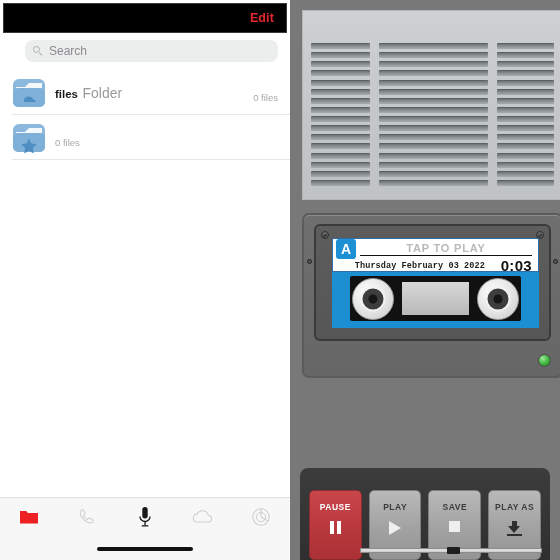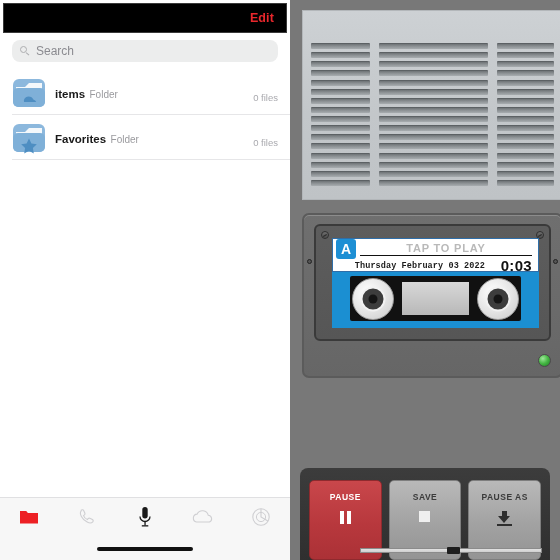--- a/index.html
+++ b/index.html
@@ -9,39 +9,39 @@
 
   
   .left{position:relative;width:306px;height:560px;background:#fff;overflow:hidden;}
 
   .navbar{position:relative;height:30px;background:#000;margin:3px 3px 0 3px;
           border:1px solid #3a3a3a;box-sizing:border-box;display:flex;align-items:center;
           justify-content:flex-end;}
   .edit-btn{color:#e8272c;font-size:12.5px;font-weight:600;padding-right:12px;letter-spacing:.1px;
             cursor:pointer;}
 
-  .search-wrap{padding:7px 12px 4px 12px;background:#fff;}
+  .search-wrap{padding:7px 12px 4px 25px;background:#fff;}
   .search-field{height:22px;background:#eceded;border-radius:8px;display:flex;align-items:center;
                 padding:0 8px;cursor:text;}
   .search-ico{width:11px;height:11px;flex:0 0 auto;margin-right:5px;position:relative;opacity:.55;}
   .search-ico::before{content:"";position:absolute;left:0;top:0;width:7px;height:7px;
                       border:1.3px solid #7a7a7e;border-radius:50%;box-sizing:border-box;}
   .search-ico::after{content:"";position:absolute;left:6.4px;top:6.6px;width:4px;height:1.3px;
                      background:#7a7a7e;transform:rotate(42deg);transform-origin:left center;}
   .search-ph{font-size:12px;color:#8b8b90;}
 
   .rows{margin-top:4px;}
   .row{position:relative;height:45px;display:flex;align-items:center;padding:0 12px;
        box-sizing:border-box;cursor:pointer;}
   .row::after{content:"";position:absolute;left:12px;right:0;bottom:0;height:1px;background:#e6e6e8;}
   .folder-ico{width:34px;height:34px;flex:0 0 auto;margin-right:9px;position:relative;}
   .folder-ico svg{display:block;}
   .row-txt{flex:1 1 auto;min-width:0;}
   .row-title{font-size:11.5px;font-weight:700;color:#1a1a1a;line-height:13px;}
-  .row-sub{font-size:10px;color:#9a9a9e;line-height:13px;margin-top:1px;}
+  .row-sub{font-size:14px;color:#9a9a9e;line-height:13px;margin-top:1px;}
   .row-meta{font-size:9.5px;color:#a9a9ae;align-self:flex-end;padding-bottom:12px;}
 
   .list-footer{text-align:center;font-size:8px;color:#b2b2b6;padding:8px 0 0 0;}
   .list-footer-line{position:relative;}
   .list-footer-line::before{content:"";position:absolute;left:12px;right:0;top:-1px;height:1px;background:#e6e6e8;}
 
   .tabbar{position:absolute;left:0;right:0;bottom:0;height:62px;background:#f7f7f7;
           border-top:1px solid #e0e0e2;}
   .tabs{display:flex;height:42px;align-items:center;}
   .tab{flex:1 1 0;display:flex;align-items:center;justify-content:center;cursor:pointer;height:42px;}
@@ -104,21 +104,21 @@
         border:1px solid #9a9a9a;box-sizing:border-box;}
   .reel.l{left:2px;} .reel.r{right:2px;}
   .reel::before{content:"";position:absolute;left:50%;top:50%;transform:translate(-50%,-50%);
                 width:25px;height:25px;border-radius:50%;background:#3d3d3d;border:2px solid #f2f2f2;
                 box-sizing:border-box;}
   .reel::after{content:"";position:absolute;left:50%;top:50%;transform:translate(-50%,-50%);
                width:9px;height:9px;border-radius:50%;background:#151515;}
 
   .btn-bar{position:absolute;left:10px;right:10px;bottom:0;height:92px;
            background:linear-gradient(180deg,#3c3c3c,#2f2f2f);border-radius:8px 8px 0 0;
-           padding:12px 9px 0 9px;box-sizing:border-box;display:flex;gap:7px;}
+           padding:22px 9px 0 9px;box-sizing:border-box;display:flex;gap:7px;}
   .ctl{flex:1 1 0;border-radius:5px;display:flex;flex-direction:column;align-items:center;
        padding-top:11px;box-sizing:border-box;cursor:pointer;position:relative;}
   .ctl.grey{background:linear-gradient(180deg,#b9b9b9 0%,#a2a2a2 55%,#949494 100%);
             border:1px solid #7e7e7e;}
   .ctl.red{background:linear-gradient(180deg,#c9474b 0%,#b8383d 55%,#ab3136 100%);
            border:1px solid #8f2a2e;}
   .ctl-lbl{font-size:8.5px;font-weight:700;letter-spacing:.5px;color:#3b3b3b;}
   .ctl.red .ctl-lbl{color:#fff;}
   .ctl-gly{margin-top:9px;display:flex;align-items:center;justify-content:center;}
   .gly-pause{display:flex;gap:3px;}
@@ -162,39 +162,35 @@
         <span class="folder-ico">
           <svg width="34" height="34" viewBox="0 0 34 34">
             <rect x="1" y="3" width="32" height="28" rx="6" fill="#8cb8dd"></rect>
             <path d="M4 13 L13 13 L17 9 L30 9 L30 10 L17 10 L13 14 L4 14 Z" fill="#ffffff"></path>
             <path d="M4 11 L13 11 L17 7 L30 7 L30 13 L4 13 Z" fill="#f4f8fb"></path>
             <rect x="1" y="12" width="32" height="19" rx="5" fill="#7fb0d8"></rect>
             <path d="M12 26 a4.5 4.5 0 0 1 4.3 -5.6 a5.6 5.6 0 0 1 5.3 3.4 a3.6 3.6 0 0 1 2.6 2.2 Z" fill="#4e8ec2"></path>
           </svg>
         </span>
         <span class="row-txt">
-          <span class="row-title">items</span>
+          <span class="row-title">files</span>
           <span class="row-sub">Folder</span>
         </span>
         <span class="row-meta">0 files</span>
       </div>
 
       <div class="row">
         <span class="folder-ico">
           <svg width="34" height="34" viewBox="0 0 34 34">
             <rect x="1" y="3" width="32" height="28" rx="6" fill="#8cb8dd"></rect>
             <path d="M4 11 L13 11 L17 7 L30 7 L30 13 L4 13 Z" fill="#f4f8fb"></path>
             <rect x="1" y="12" width="32" height="19" rx="5" fill="#7fb0d8"></rect>
             <path d="M17 17.5 l2.4 4.9 5.4 .8 -3.9 3.8 .9 5.4 -4.8 -2.6 -4.8 2.6 .9 -5.4 -3.9 -3.8 5.4 -.8 Z" fill="#4e8ec2"></path>
           </svg>
         </span>
-        <span class="row-txt">
-          <span class="row-title">Favorites</span>
-          <span class="row-sub">Folder</span>
-        </span>
         <span class="row-meta">0 files</span>
       </div>
 
     </div>
 
     <div class="tabbar">
       <div class="tabs">
 
         <div class="tab">
           <span>
@@ -371,30 +367,36 @@
       <div class="ctl red">
         <span class="ctl-lbl">PAUSE</span>
         <span class="ctl-gly">
           <span class="gly-pause">
               <i></i>
               <i></i>
             </span>
         </span>
       </div>
 
+      <div class="ctl grey">
+        <span class="ctl-lbl">PLAY</span>
+        <span class="ctl-gly">
+            <span class="gly-play"></span>
+          </span>
+      </div>
 
       <div class="ctl grey">
         <span class="ctl-lbl">SAVE</span>
         <span class="ctl-gly">
             <span class="gly-stop"></span>
           </span>
       </div>
 
       <div class="ctl grey">
-        <span class="ctl-lbl">PAUSE AS</span>
+        <span class="ctl-lbl">PLAY AS</span>
         <span class="ctl-gly">
           <span class="gly-save">
               <i class="arw"></i>
               <i class="tri"></i>
               <i class="base"></i>
             </span>
         </span>
       </div>
 
       <div class="slider">

